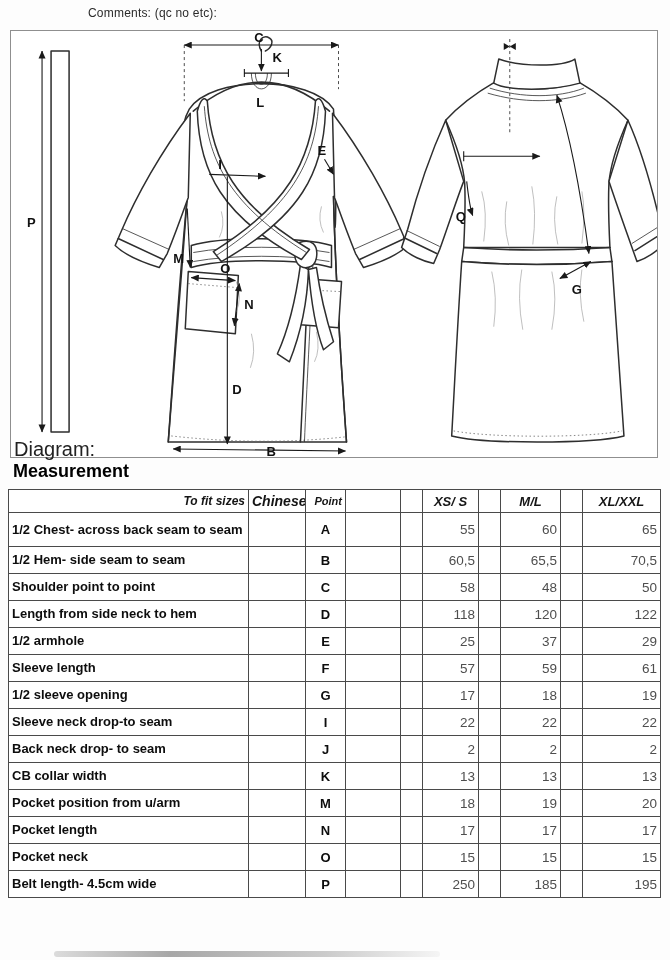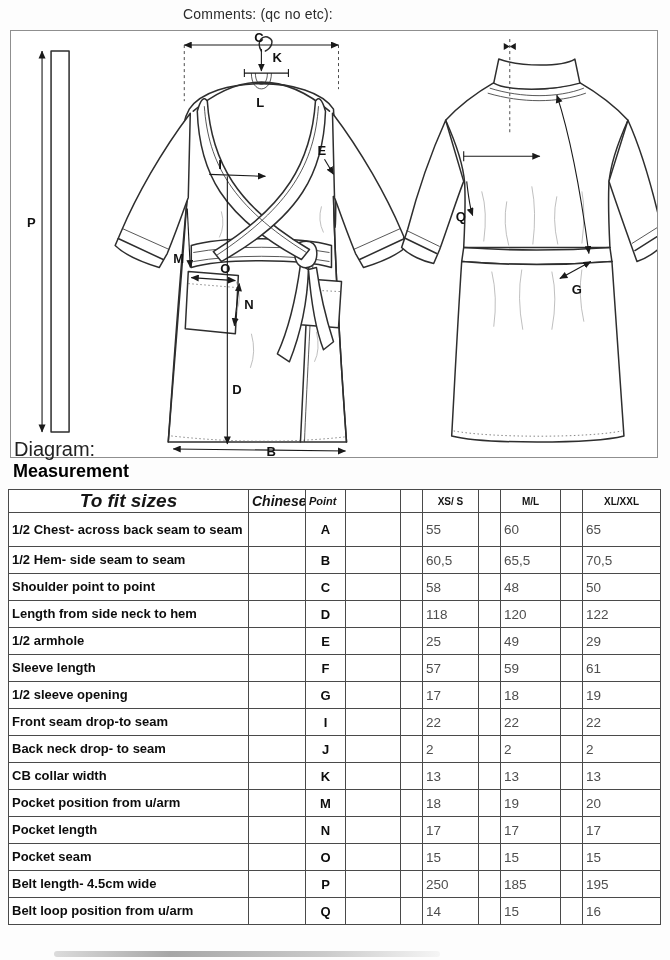--- a/index.html
+++ b/index.html
@@ -2,22 +2,22 @@
 <html><head>
 <meta charset="utf-8">
 <style>
   html,body{margin:0;padding:0;}
   body{
     width:670px;height:960px;position:relative;overflow:hidden;
     background:#fdfdfd;color:#151515;
     font-family:"Liberation Sans",sans-serif;
   }
   .comments{
-    position:absolute;top:6px;left:88px;width:340px;text-align:center;
-    font-size:14px;color:#2b2b2b;letter-spacing:.2px;
+    position:absolute;top:6px;left:88px;width:340px;
+    font-size:12px;color:#2b2b2b;letter-spacing:.2px;
   }
   .diagram-box{
     position:absolute;left:10px;top:30px;width:648px;height:428px;
     border:1.5px solid #8f8f8f;background:#fff;box-sizing:border-box;
   }
   .diagram-box svg{width:100%;height:100%;display:block;}
   .diagram-caption{
     position:absolute;left:14px;top:438px;font-size:20px;color:#222;
   }
   .measure-heading{
@@ -27,27 +27,27 @@
     position:absolute;left:8px;top:489px;width:652px;
     border-collapse:collapse;table-layout:fixed;background:#fff;
   }
   table.spec td,table.spec th{
     border:1px solid #4a4a4a;padding:0 3px;overflow:hidden;vertical-align:middle;
     box-sizing:border-box;
   }
   tr.hdr{height:23px;}
   tr.row{height:27px;}
   tr.row.tall{height:34px;padding-left:21px;}
-  .hdr-fit{font-style:italic;font-weight:bold;font-size:19px;text-align:center;}
+  .hdr-fit{font-style:italic;font-weight:bold;font-size:12px;text-align:right;}
   .hdr-chinese{font-style:italic;font-weight:bold;font-size:14px;}
-  .hdr-point{font-style:italic;font-weight:bold;font-size:11px;text-align:left;}
-  .hdr-size{font-weight:bold;font-size:10px;text-align:center;}
+  .hdr-point{font-style:italic;font-weight:bold;font-size:11px;text-align:right;}
+  .hdr-size{font-weight:bold;font-size:13px;text-align:center;font-style:italic;}
   td.lbl{font-weight:bold;font-size:13px;padding-left:4px;line-height:1.2;color:#0d0d0d;}
   td.pt{font-weight:bold;text-align:center;font-size:13px;color:#0d0d0d;}
-  td.val{text-align:left;font-size:13.5px;color:#4e4e4e;}
+  td.val{text-align:right;font-size:13.5px;color:#4e4e4e;}
   .scan-smudge{
     position:absolute;left:54px;top:951px;width:386px;height:6px;border-radius:3px;
     background:linear-gradient(90deg,rgba(120,120,120,.25),rgba(95,95,95,.55) 30%,rgba(120,120,120,.38) 70%,rgba(150,150,150,.08));
   }
   
   .art{fill:none;stroke:#2e2e2e;stroke-width:1.5;stroke-linecap:round;stroke-linejoin:round;}
   .artf{fill:#ffffff;stroke:#2e2e2e;stroke-width:1.5;stroke-linejoin:round;}
   .pip{fill:none;stroke:#2e2e2e;stroke-width:.8;}
   .meas{fill:none;stroke:#1a1a1a;stroke-width:1.1;}
   .dash{fill:none;stroke:#3a3a3a;stroke-width:.9;stroke-dasharray:3,3;}
@@ -302,21 +302,21 @@
         <td class="val">122</td>
       </tr>
       <tr class="row">
         <td class="lbl">1/2 armhole</td>
         <td></td>
         <td class="pt">E</td>
         <td></td>
         <td></td>
         <td class="val">25</td>
         <td></td>
-        <td class="val">49</td>
+        <td class="val">37</td>
         <td></td>
         <td class="val">29</td>
       </tr>
       <tr class="row">
         <td class="lbl">Sleeve length</td>
         <td></td>
         <td class="pt">F</td>
         <td></td>
         <td></td>
         <td class="val">57</td>
@@ -331,21 +331,21 @@
         <td class="pt">G</td>
         <td></td>
         <td></td>
         <td class="val">17</td>
         <td></td>
         <td class="val">18</td>
         <td></td>
         <td class="val">19</td>
       </tr>
       <tr class="row">
-        <td class="lbl">Front seam drop-to seam</td>
+        <td class="lbl">Sleeve neck drop-to seam</td>
         <td></td>
         <td class="pt">I</td>
         <td></td>
         <td></td>
         <td class="val">22</td>
         <td></td>
         <td class="val">22</td>
         <td></td>
         <td class="val">22</td>
       </tr>
@@ -391,21 +391,21 @@
         <td class="pt">N</td>
         <td></td>
         <td></td>
         <td class="val">17</td>
         <td></td>
         <td class="val">17</td>
         <td></td>
         <td class="val">17</td>
       </tr>
       <tr class="row">
-        <td class="lbl">Pocket seam</td>
+        <td class="lbl">Pocket neck</td>
         <td></td>
         <td class="pt">O</td>
         <td></td>
         <td></td>
         <td class="val">15</td>
         <td></td>
         <td class="val">15</td>
         <td></td>
         <td class="val">15</td>
       </tr>
@@ -413,29 +413,17 @@
         <td class="lbl">Belt length- 4.5cm wide</td>
         <td></td>
         <td class="pt">P</td>
         <td></td>
         <td></td>
         <td class="val">250</td>
         <td></td>
         <td class="val">185</td>
         <td></td>
         <td class="val">195</td>
-      </tr>
-      <tr class="row">
-        <td class="lbl">Belt loop position from u/arm</td>
-        <td></td>
-        <td class="pt">Q</td>
-        <td></td>
-        <td></td>
-        <td class="val">14</td>
-        <td></td>
-        <td class="val">15</td>
-        <td></td>
-        <td class="val">16</td>
       </tr>
     </tbody>
 </table>
 
 <div class="scan-smudge"></div>
 
 </body></html>

